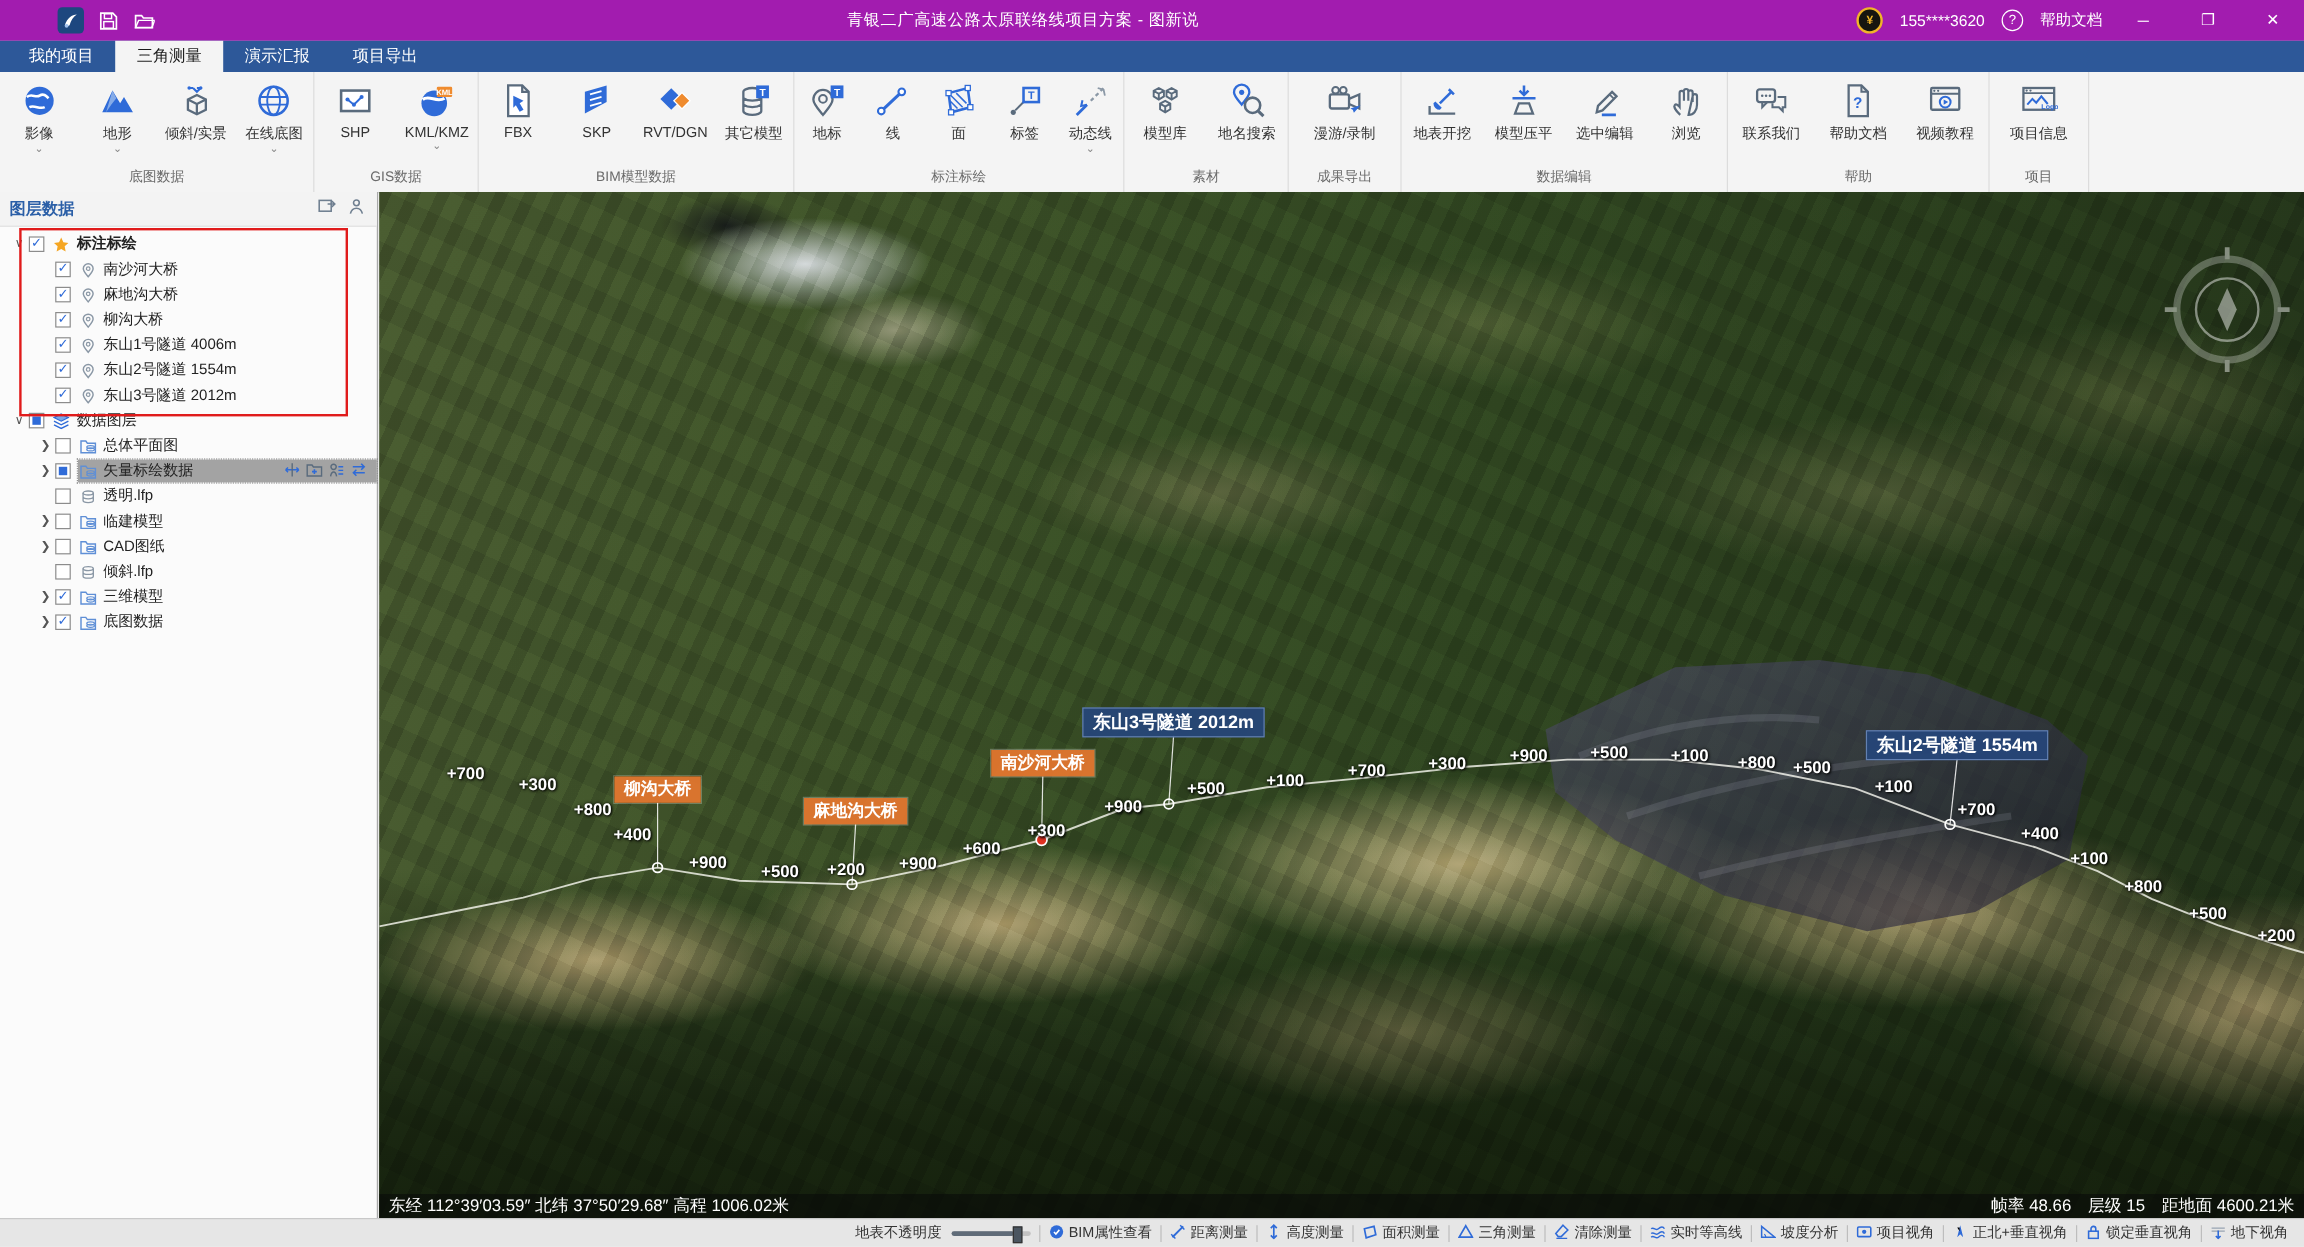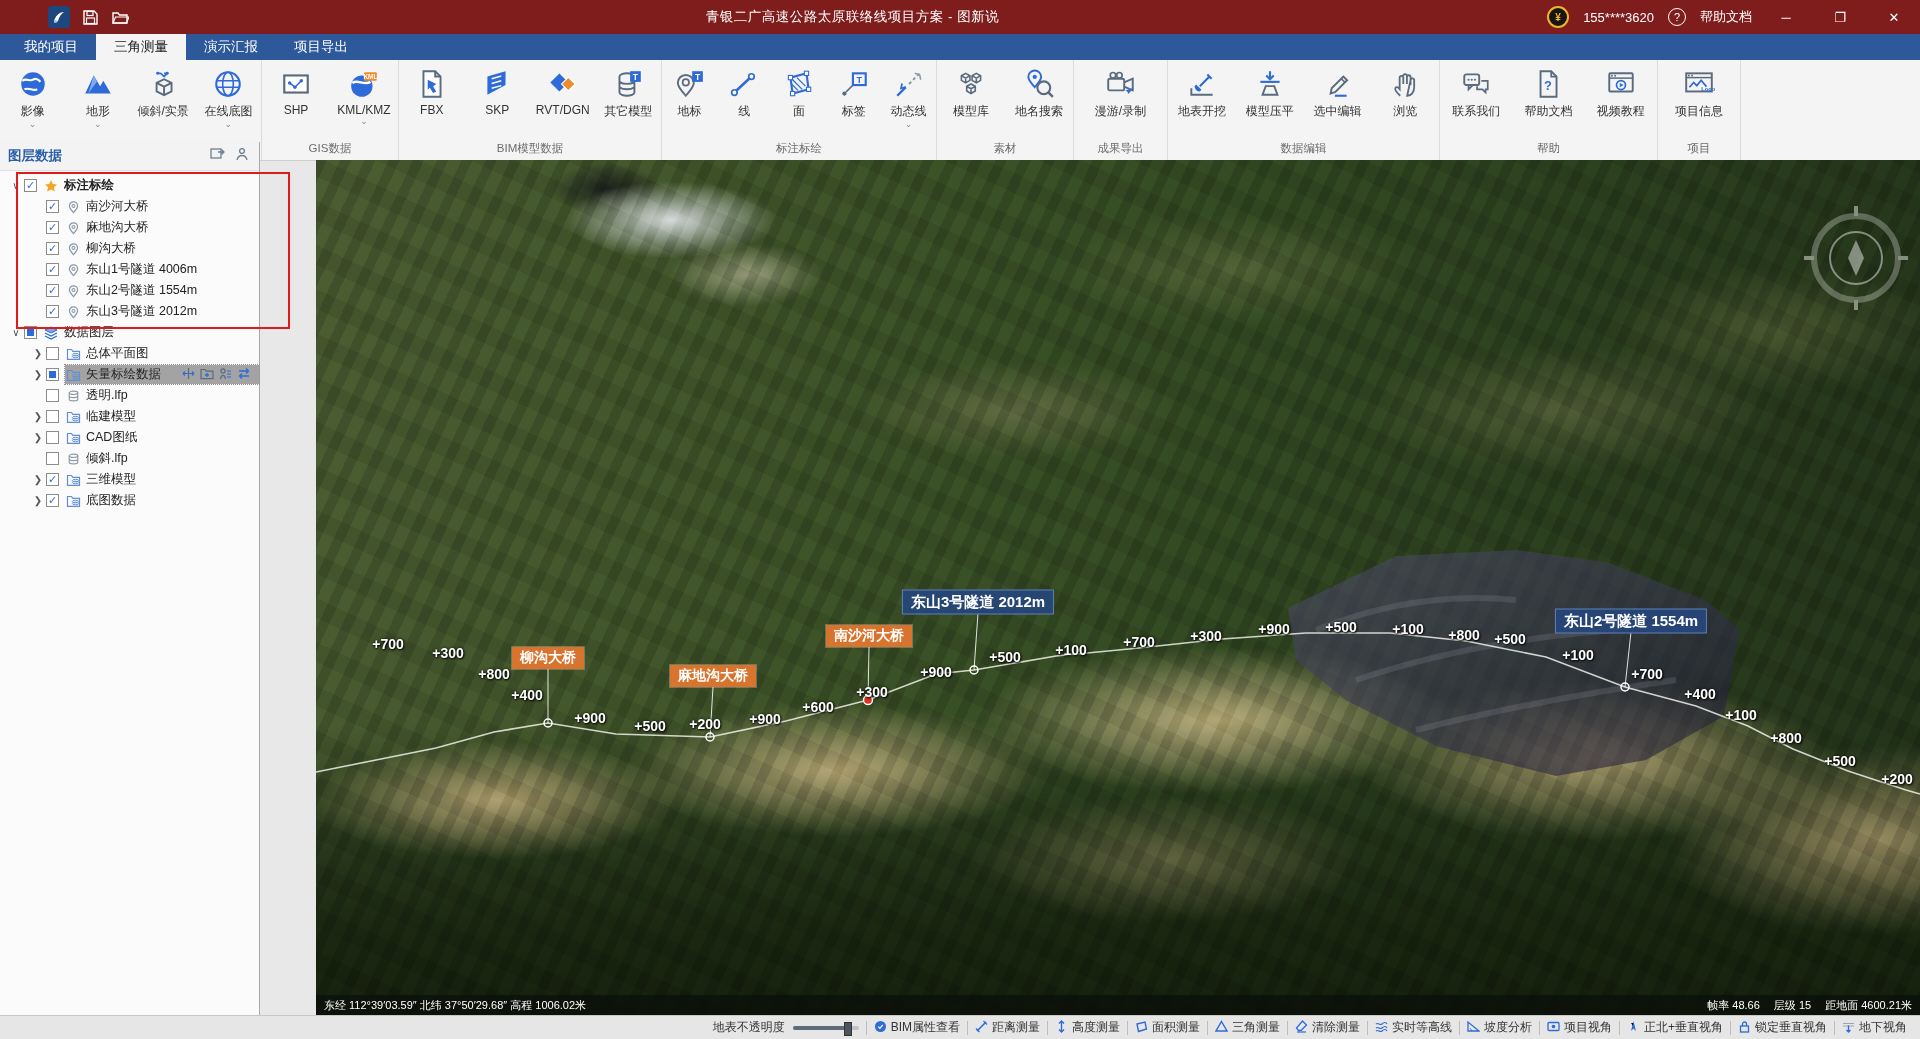--- a/index.html
+++ b/index.html
@@ -1,20 +1,20 @@
 <!DOCTYPE html>
 <html><head>
 <meta charset="utf-8">
 <style>
   html,body{margin:0;padding:0;}
   body{width:1920px;height:1039px;position:relative;overflow:hidden;
        font-family:"Liberation Sans","DejaVu Sans",sans-serif;background:#e8e8e8;
        -webkit-font-smoothing:antialiased;}
   
-  .titlebar{position:absolute;top:0;left:0;right:0;height:34px;background:#7f1d1d;color:#fff;
+  .titlebar{position:absolute;top:0;left:0;right:0;height:34px;background:#a21caf;color:#fff;
             display:flex;align-items:center;font-size:13px;padding-left:40px;}
   .titlebar .lefticons{display:flex;align-items:center;gap:10px;padding-left:8px;width:110px;}
   .tb-icon{width:20px;height:20px;display:flex;align-items:center;justify-content:center;}
   .app-logo{width:22px;height:22px;border-radius:4px;background:#1d477f;display:flex;align-items:center;justify-content:center;}
   .titlebar .title{flex:1;text-align:center;font-size:13.5px;letter-spacing:.5px;}
   .titlebar .right{display:flex;align-items:center;gap:14px;padding-right:6px;}
   .coin{width:18px;height:18px;border-radius:50%;background:#17150f;border:2px solid #f0b429;
         display:flex;align-items:center;justify-content:center;color:#f0b429;font-size:10px;font-weight:bold;}
   .helpq{width:16px;height:16px;border-radius:50%;border:1.4px solid #fff;display:flex;align-items:center;
          justify-content:center;font-size:11px;}
@@ -27,21 +27,21 @@
   .ribbon{position:absolute;top:60px;left:0;right:0;height:100px;background:#f4f4f4;
           border-bottom:1px solid #cfcfcf;display:flex;}
   .rgroup{display:flex;flex-direction:column;border-right:1px solid #dcdcdc;box-sizing:border-box;flex:none;}
   .rbtns{flex:1;display:flex;justify-content:center;align-items:flex-start;padding-top:7px;}
   .rbtn{display:flex;flex-direction:column;align-items:center;flex:1;min-width:0;cursor:default;}
   .rbtn .ricon{height:34px;display:flex;align-items:center;justify-content:center;}
   .rbtn .rlabel{font-size:12px;color:#333;white-space:nowrap;margin-top:2px;}
   .rbtn .dd{height:10px;font-size:9px;color:#888;line-height:8px;}
   .rgname{height:22px;text-align:center;font-size:11.5px;color:#6b6b6b;line-height:20px;white-space:nowrap;}
   
-  .sidepanel{position:absolute;top:142px;left:0;width:260px;bottom:24px;background:#fbfbfb;
+  .sidepanel{position:absolute;top:160px;left:0;width:315px;bottom:24px;background:#fbfbfb;
              border-right:1px solid #a9a9a9;box-sizing:border-box;}
   .sp-header{height:28px;display:flex;align-items:center;border-bottom:1px solid #e0e0e0;background:#f3f3f3;}
   .sp-title{color:#2b5fa7;font-weight:bold;font-size:13.5px;padding-left:8px;flex:1;}
   .sp-hicons{display:flex;gap:10px;padding-right:10px;}
   .tree{position:relative;padding-top:4px;}
   .trow{height:21px;display:flex;align-items:center;font-size:12.5px;color:#222;white-space:nowrap;}
   .trow.l0{padding-left:8px;}
   .trow.l1{padding-left:30px;}
   .exp{width:16px;font-size:10px;color:#555;text-align:center;flex:none;}
   .cbox{width:13px;height:13px;border:1px solid #8c8c8c;background:#fff;flex:none;margin-right:6px;
@@ -78,21 +78,21 @@
                  repeating-linear-gradient(25deg, rgba(0,0,0,.06) 0 18px, rgba(255,255,255,.03) 18px 40px);
       mix-blend-mode:overlay;}
   .map svg.overlay{position:absolute;inset:0;}
   .elev{position:absolute;transform:translate(-50%,-50%);color:#fff;font-size:14px;font-weight:bold;
         text-shadow:0 0 3px rgba(0,0,0,.9),1px 1px 2px rgba(0,0,0,.9);white-space:nowrap;}
   .maplabel{position:absolute;transform:translate(-50%,-50%);color:#fff;font-weight:bold;white-space:nowrap;
             padding:2px 8px;cursor:default;}
   .maplabel.blue{background:rgba(38,70,122,.93);border:1px solid rgba(130,160,210,.65);font-size:15px;}
   .maplabel.orange{background:rgba(226,118,46,.95);box-shadow:0 0 0 1px rgba(255,255,255,.25);font-size:14px;}
   .coordbar{position:absolute;left:0;right:0;bottom:0;height:20px;background:rgba(8,10,8,.58);color:#fff;
-            display:flex;align-items:center;font-size:11px;padding:0 8px;justify-content:space-between;}
+            display:flex;align-items:center;font-size:14px;padding:0 8px;justify-content:space-between;}
   .coordbar .stats{display:flex;gap:14px;}
   
   .bottombar{position:absolute;left:0;right:0;bottom:0;height:24px;background:#e6e6e6;border-top:1px solid #c8c8c8;
              display:flex;align-items:center;justify-content:flex-end;font-size:12px;color:#333;padding-right:6px;box-sizing:border-box;}
   .bb-item{display:flex;align-items:center;gap:4px;padding:0 7px;white-space:nowrap;cursor:default;}
   .bb-sep{width:1px;height:14px;background:#bdbdbd;}
   .slider{width:66px;height:4px;background:#c2c2c2;border-radius:2px;position:relative;margin-left:4px;}
   .slider .fill{position:absolute;left:0;top:0;bottom:0;width:80%;background:#5f6b78;border-radius:2px;}
   .slider .thumb{position:absolute;left:78%;top:-4px;width:6px;height:12px;background:#4a5560;border:1px solid #333;}
 </style>

